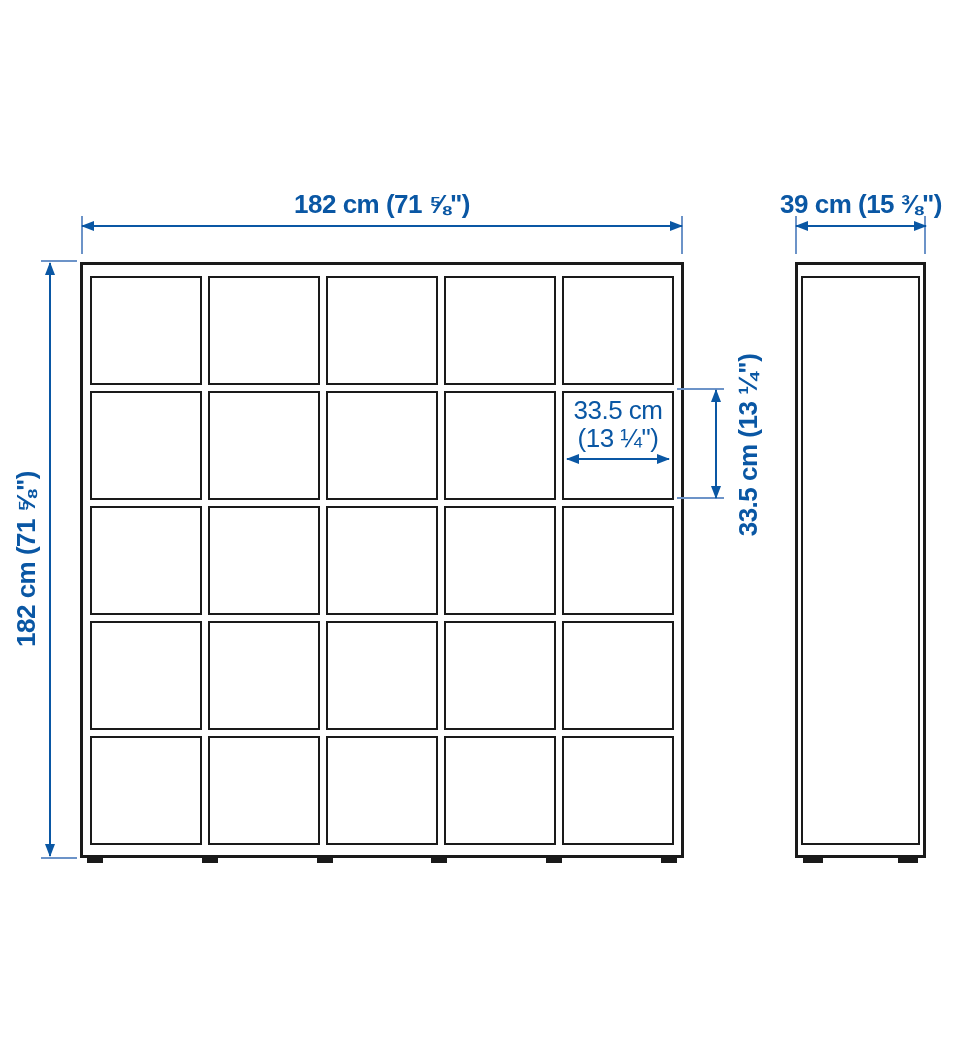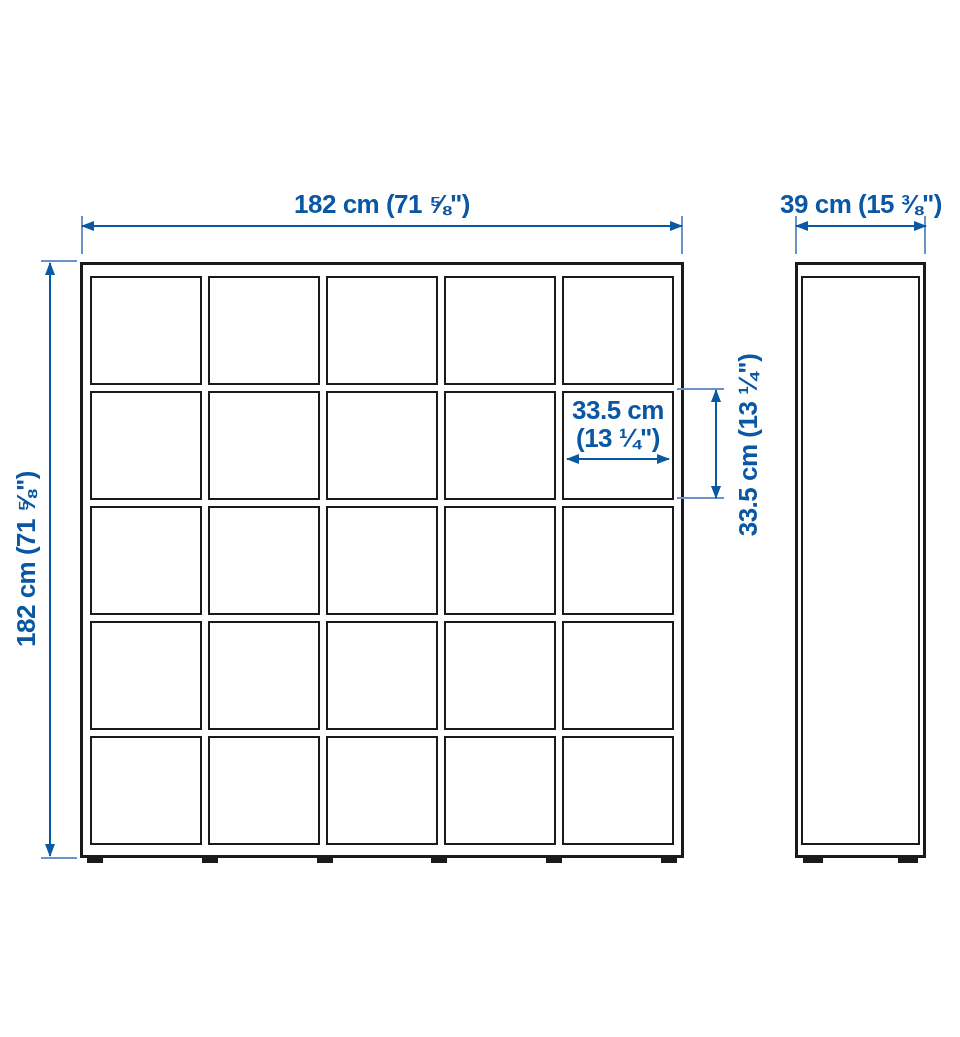--- a/index.html
+++ b/index.html
@@ -78,21 +78,21 @@
   .ah-u { top: -1px;   left: 50%; transform: translateX(-50%); border-width: 0 5px 13px 5px;  border-bottom-color: var(--accent, #0a57a4); }
   .ah-d { bottom: -1px;left: 50%; transform: translateX(-50%); border-width: 13px 5px 0 5px;  border-top-color:   var(--accent, #0a57a4); }
 
   
   .cellw {
     position: absolute; left: 562px; top: 392px; width: 112px; height: 106px;
     display: flex; flex-direction: column; align-items: center;
     padding-top: 4px; box-sizing: border-box;
   }
   .cw-line {
-    color: var(--accent, #0a57a4); font-weight: 700; font-size: 26px;
+    color: var(--accent, #0a57a4); font-weight: 400; font-size: 26px;
     line-height: 28px; letter-spacing: -0.5px; white-space: nowrap;
   }
   .cw-arrow { position: relative; margin-top: 6px; width: 102px; height: 2px; background: var(--accent, #0a57a4); }
 </style>
 </head>
 <body>
 
 <div class="canvas">
 
   <div class="unit front">

